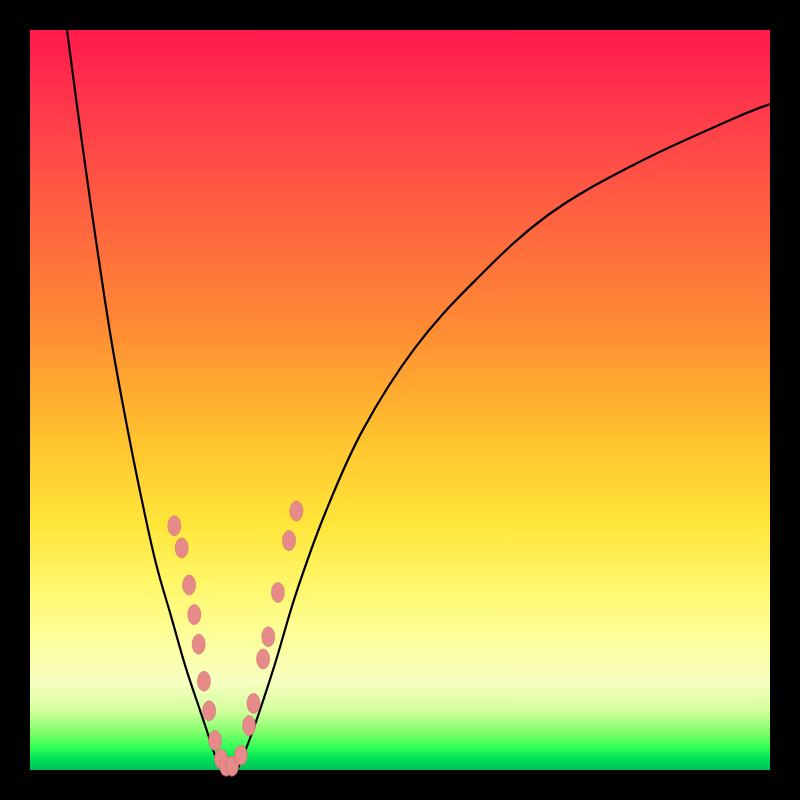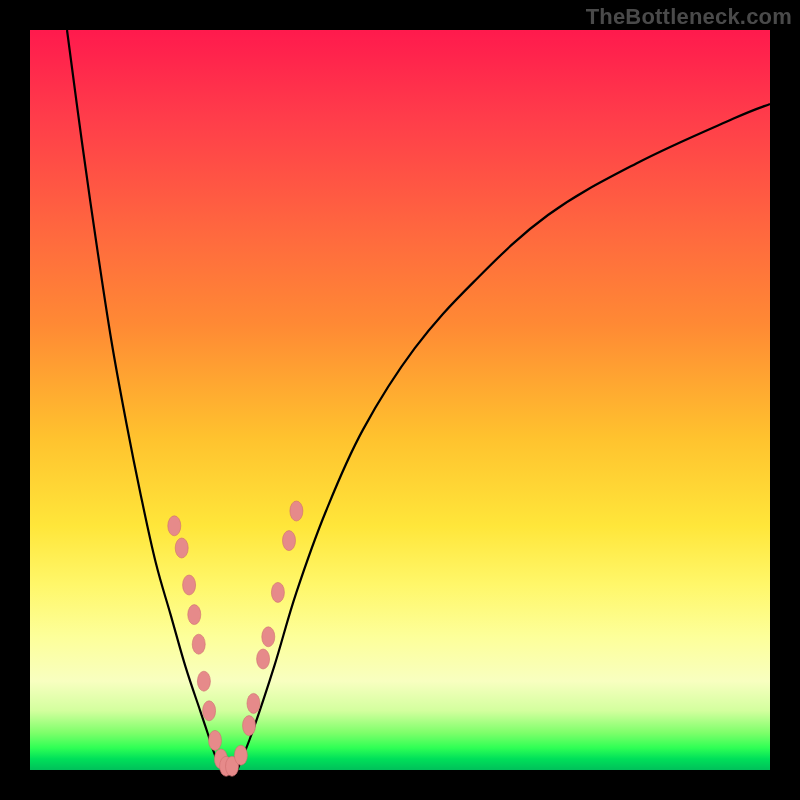--- a/index.html
+++ b/index.html
@@ -70,21 +70,20 @@
   .bead {
     fill: #e68a8a;
     stroke: #cf6f6f;
     stroke-width: 0.6;
   }
 </style>
 </head>
 <body>
 
 <div class="frame">
-  <div class="watermark">TheBottleneck.com</div>
   <div class="plot">
     <svg class="curves" viewBox="0 0 740 740">
       <path id="left-arm" class="curve" d="M 37,0 C 39.664,19.98 46.47200000000001,72.372 51.800000000000004,111 C 57.128,149.628 61.27199999999999,178.63600000000002 66.6,214.60000000000002 C 71.928,250.56400000000002 76.072,278.832 81.4,310.8 C 86.72800000000001,342.76800000000003 90.872,364.22800000000007 96.2,392.20000000000005 C 101.528,420.172 105.672,440.892 111,466.2 C 116.328,491.508 120.47200000000001,511.48799999999994 125.80000000000001,532.8 C 131.12800000000001,554.112 135.272,565.952 140.6,584.6 C 145.928,603.248 150.072,619.084 155.4,636.4 C 160.728,653.716 166.204,668.8119999999999 170.20000000000002,680.8 C 174.19600000000003,692.788 174.936,695.008 177.6,703 C 180.26399999999998,710.992 182.33599999999998,718.5400000000001 185,725.2 C 187.66400000000002,731.86 191.068,737.336 192.4,740"></path>
       <path id="right-arm" class="curve" d="M 207.20000000000002,740 C 209.864,733.34 215.34,721.648 222,703 C 228.66,684.352 236.20800000000003,661.708 244.20000000000002,636.4 C 252.192,611.092 257.07599999999996,590.372 266.4,562.4 C 275.724,534.428 284.012,510.304 296,481 C 307.988,451.696 317.016,428.90399999999994 333,399.59999999999997 C 348.984,370.296 364.82,344.84000000000003 384.8,318.20000000000005 C 404.78000000000003,291.56000000000006 420.024,275.57599999999996 444,251.59999999999997 C 467.976,227.62399999999997 488.696,206.31199999999998 518,185 C 547.304,163.68800000000002 573.5,150.51600000000005 606.8,133.20000000000005 C 640.0999999999999,115.88400000000004 679.024,99.45599999999996 703,88.79999999999995 C 726.976,78.14399999999995 733.34,76.66399999999999 740,74"></path>
       <g id="beads">
           <ellipse class="bead" cx="144.3" cy="495.79999999999995" rx="6.5" ry="10"></ellipse>
           <ellipse class="bead" cx="151.7" cy="518" rx="6.5" ry="10"></ellipse>
           <ellipse class="bead" cx="159.1" cy="555" rx="6.5" ry="10"></ellipse>
           <ellipse class="bead" cx="164.28" cy="584.6" rx="6.5" ry="10"></ellipse>
           <ellipse class="bead" cx="168.72" cy="614.2" rx="6.5" ry="10"></ellipse>

